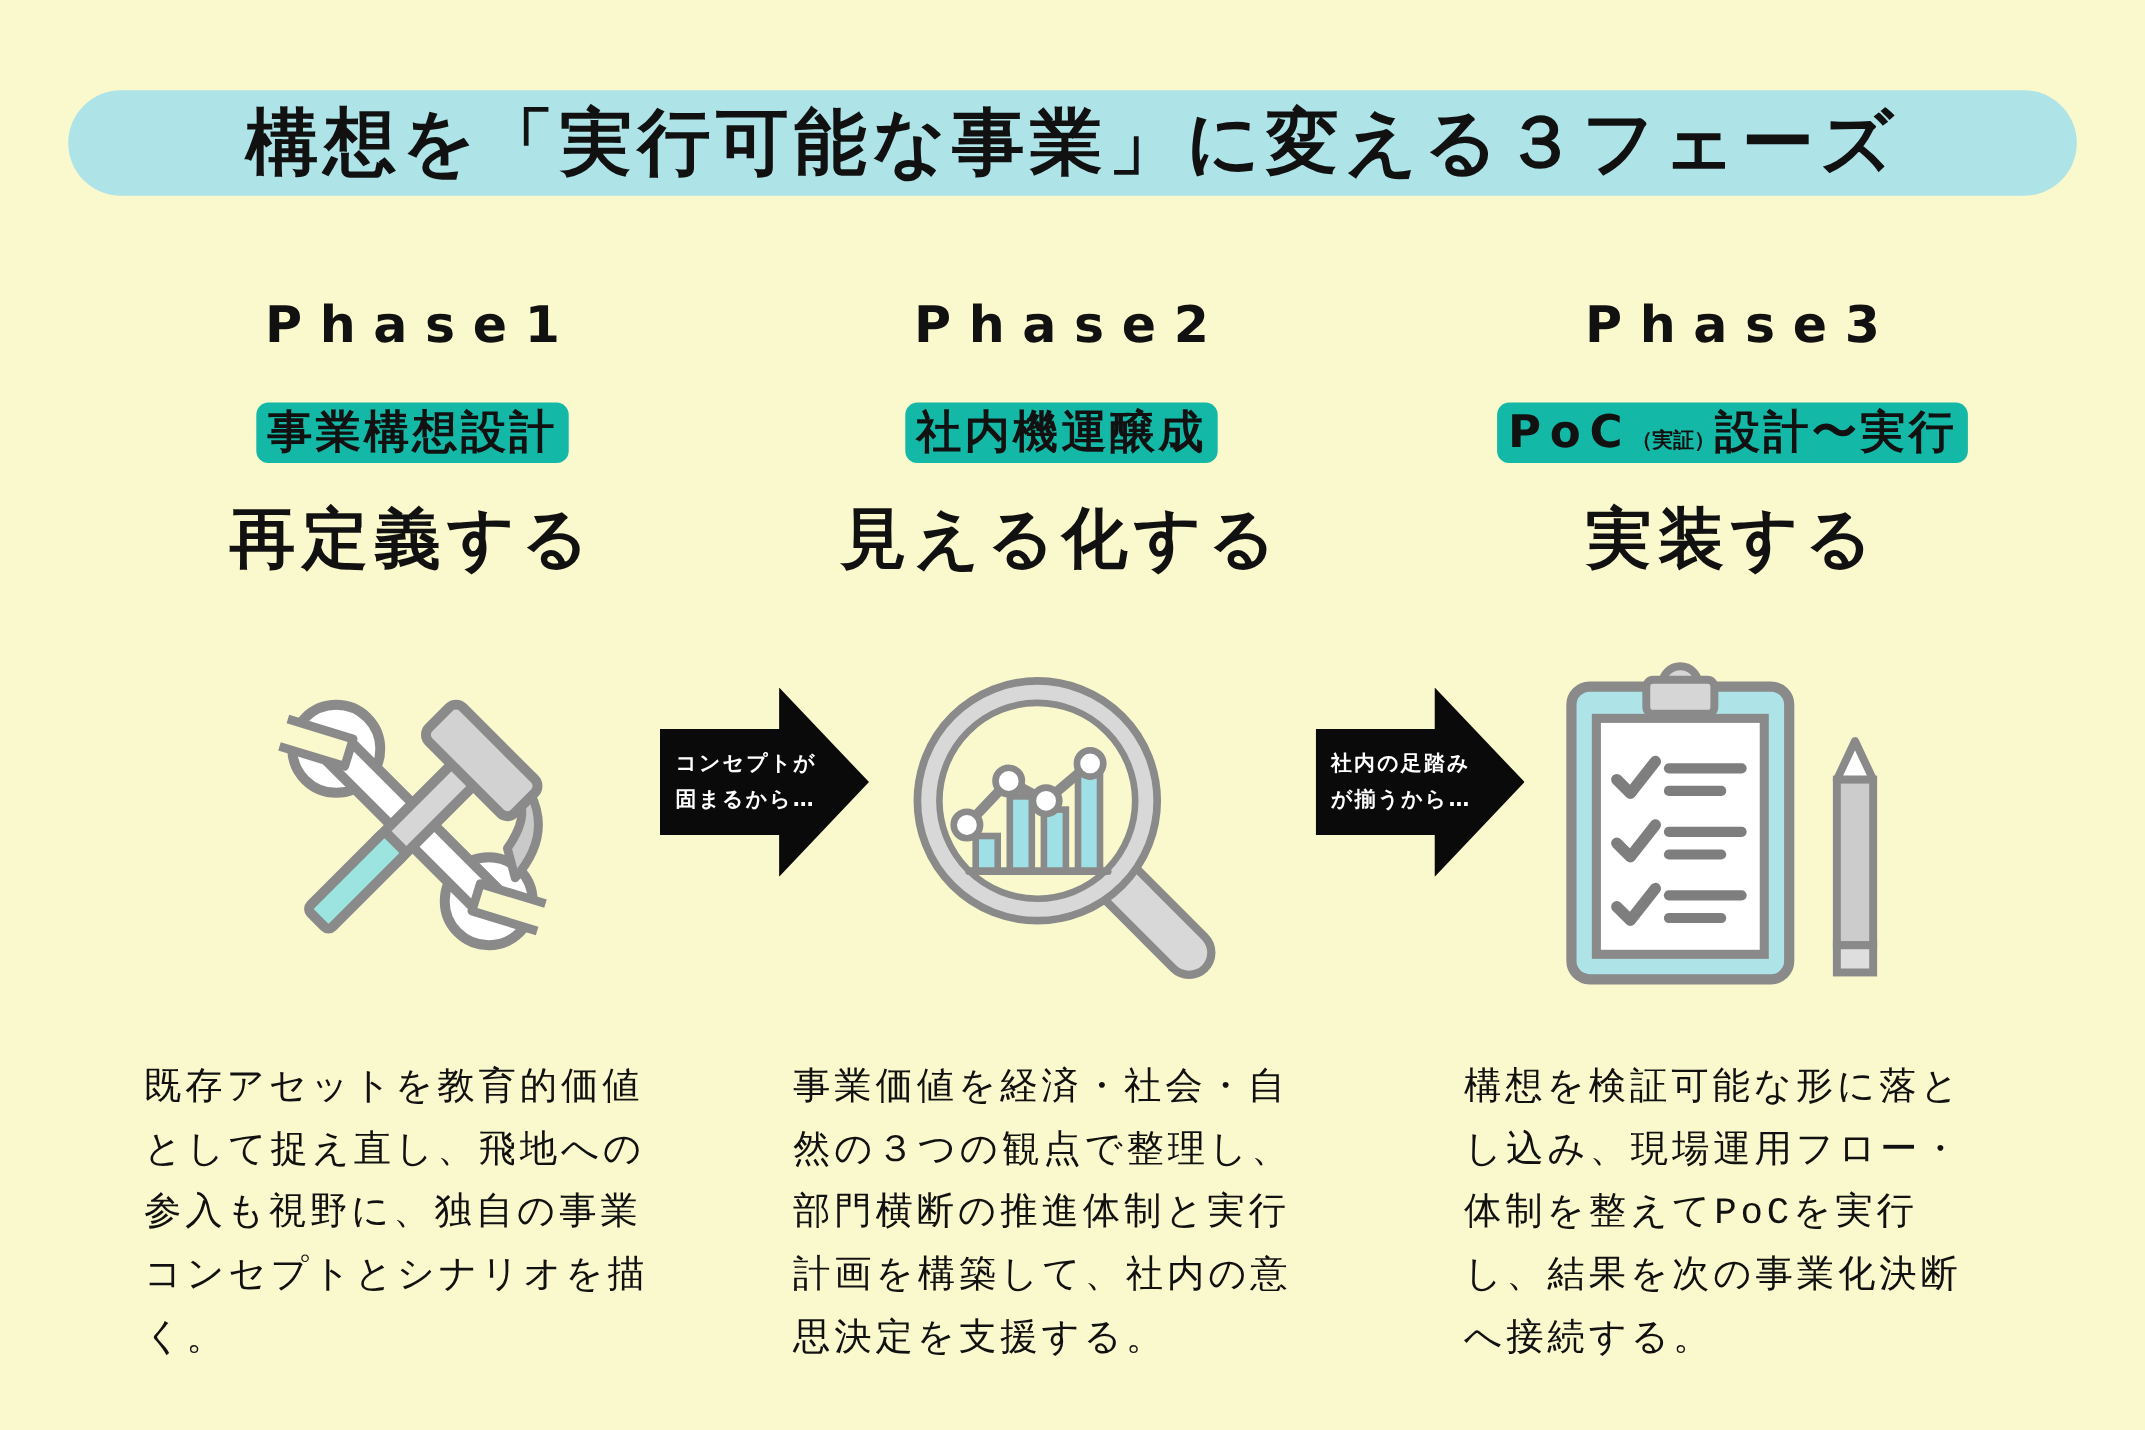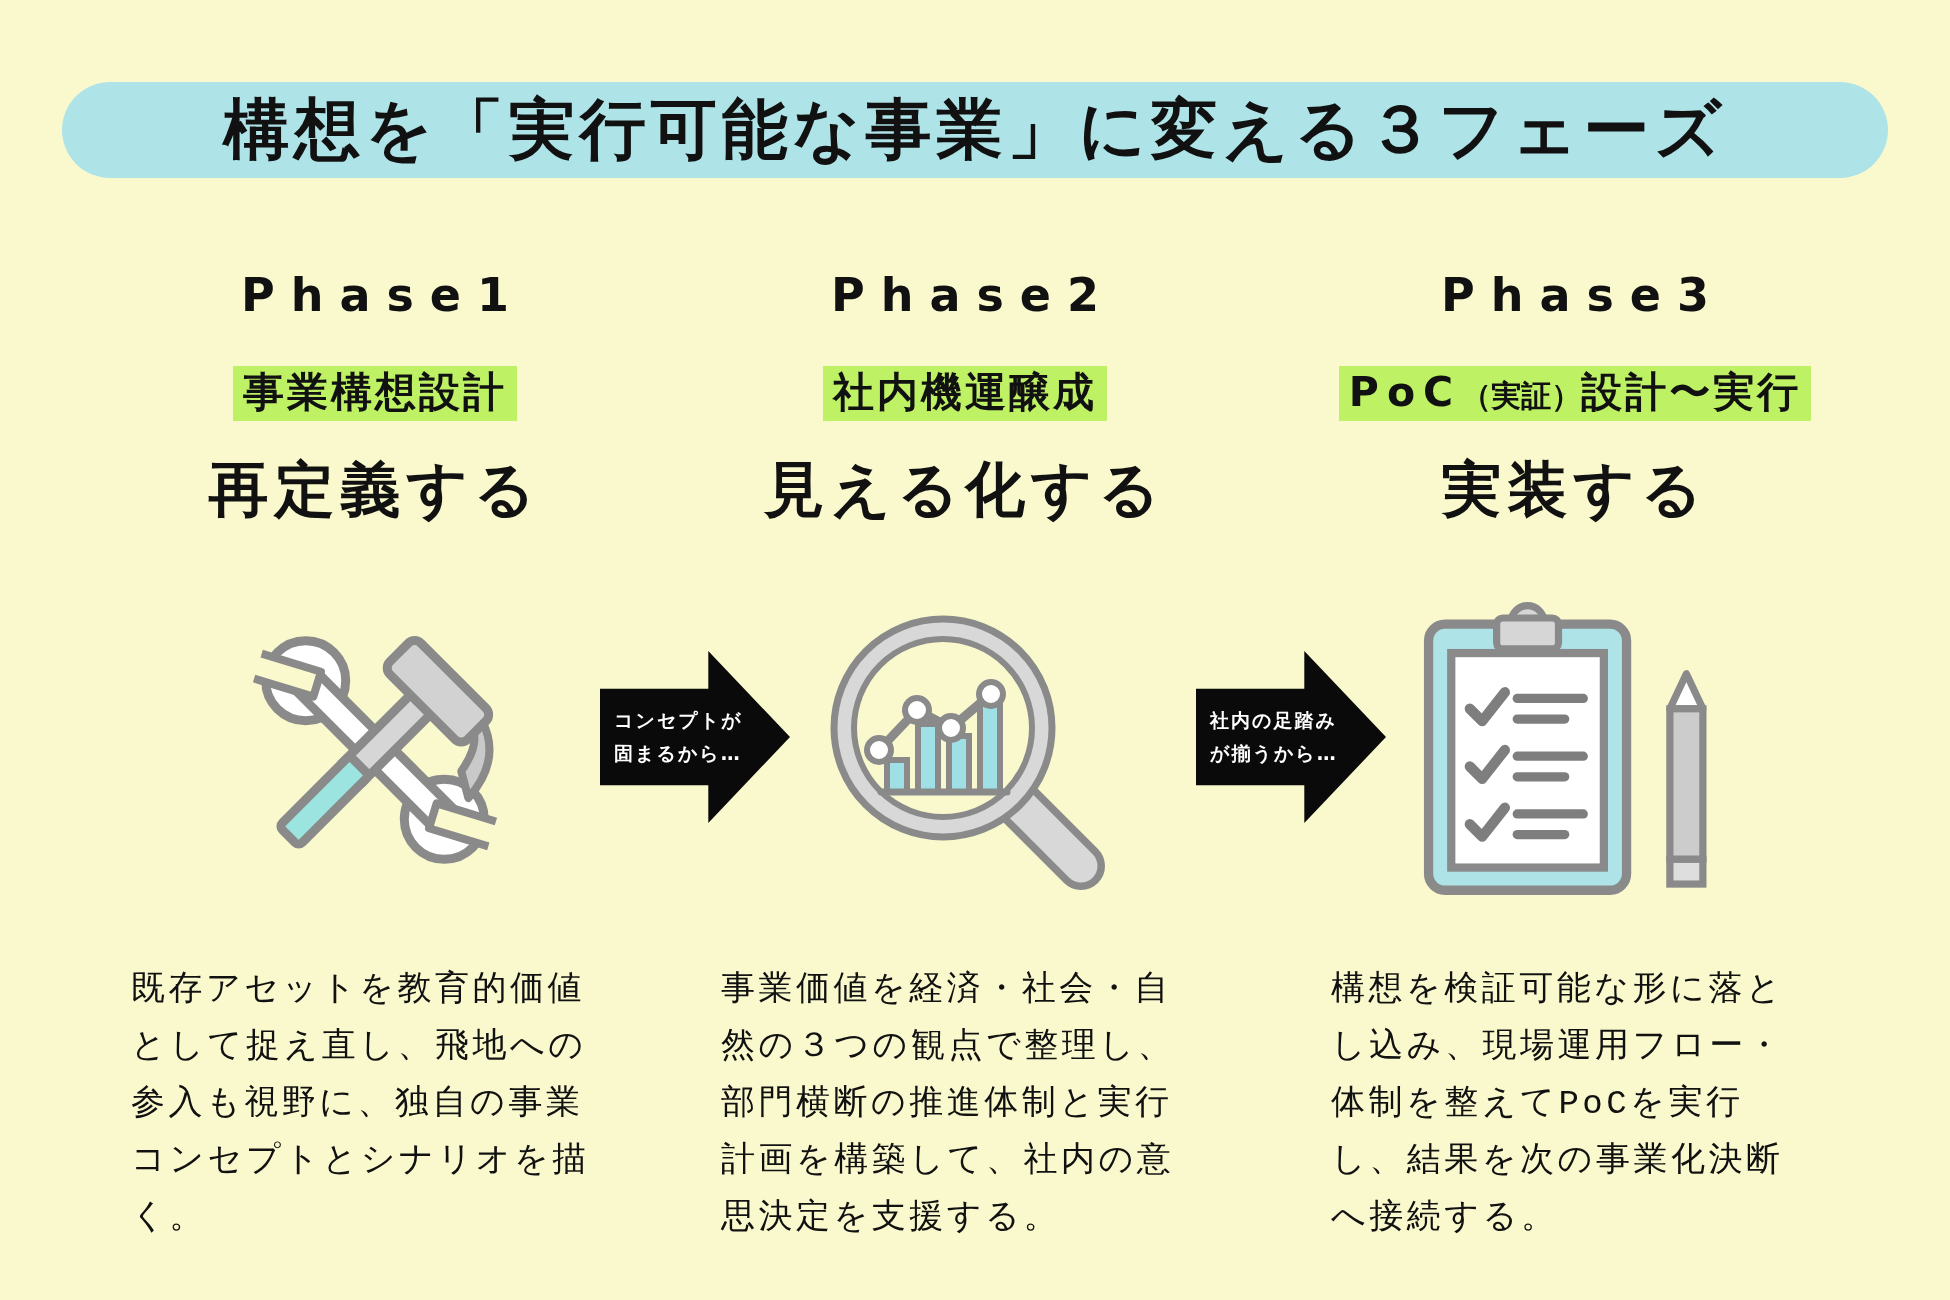--- a/index.html
+++ b/index.html
@@ -29,43 +29,43 @@
   .col-2{left:710px;}
   .col-3{left:1320px;}
 
   .phase-label{
     position:absolute;top:268px;left:0;width:100%;
     font-size:46px;font-weight:600;letter-spacing:16px;text-indent:16px;
     white-space:nowrap;
   }
   .subtitle-wrap{position:absolute;top:366px;left:0;width:100%;white-space:nowrap;}
   .subtitle{
-    display:inline-block;background:#bef264;
+    display:inline-block;background:#14b8a6;
     font-size:41px;font-weight:800;letter-spacing:3px;
-    padding:4px 10px 6px 10px;line-height:1.1;
-  }
-  .subtitle .small-note{font-size:30px;font-weight:800;letter-spacing:0;text-align:center;}
+    padding:4px 10px 6px 10px;line-height:1.1;border-radius:11px;
+  }
+  .subtitle .small-note{font-size:19px;font-weight:800;letter-spacing:0;text-align:center;}
   .subtitle .poc{letter-spacing:8px;}
   .action{
     position:absolute;top:450px;left:0;width:100%;
     font-size:60px;font-weight:800;letter-spacing:6px;white-space:nowrap;
   }
   .icon-box{
     position:absolute;top:585px;left:0;width:100%;height:330px;
     display:flex;align-items:center;justify-content:center;
   }
   .desc{
     position:absolute;top:962px;left:50%;transform:translateX(-50%);
     width:488px;margin:0;text-align:left;
     font-size:34px;font-weight:500;line-height:57px;letter-spacing:3.5px;font-family:Liberation Mono, monospace;
   }
 
   
   .arrow{
-    position:absolute;top:651px;width:190px;height:172px;
+    position:absolute;top:625px;width:190px;height:172px;
     background:#0A0A0A;
     clip-path:polygon(0% 22%,57% 22%,57% 0%,100% 50%,57% 100%,57% 78%,0% 78%);
     display:flex;flex-direction:column;justify-content:center;
     gap:14px;padding-left:14px;box-sizing:border-box;
   }
   .arrow-1{left:600px;}
   .arrow-2{left:1196px;}
   .arrow .arrow-line{
     color:#fff;font-size:19px;font-weight:700;letter-spacing:2px;
     white-space:nowrap;line-height:1;

